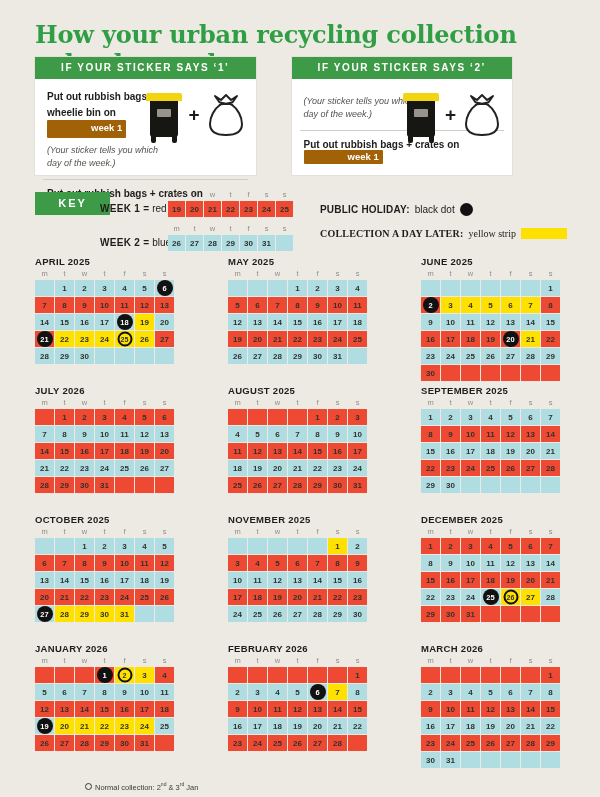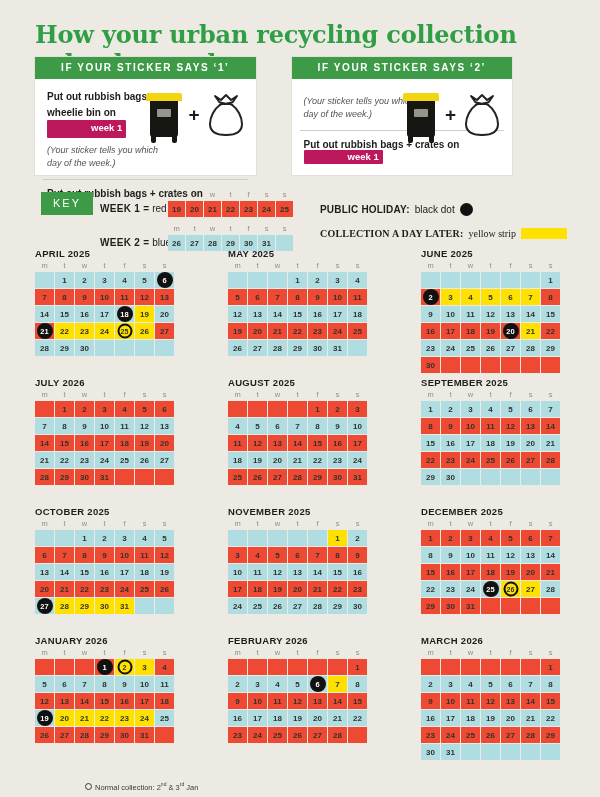--- a/index.html
+++ b/index.html
@@ -12,53 +12,53 @@
     font-family:"DejaVu Serif", serif; font-weight:bold; font-size:24px; color:#2f9e44; letter-spacing:-0.2px; }
 
   
   .boxes { position:absolute; left:35px; top:57px; width:477px; display:flex; gap:36px; }
   .sticker-box { width:247px; background:#fff; box-shadow:0 0 0 1px #e2e0d9; }
   .box-header { height:22px; background:#3d9b47; color:#fff; font-weight:bold; font-size:10px;
     letter-spacing:1.6px; text-align:center; line-height:22px; }
   .box-body { position:relative; padding:10px 12px 9px; height:96px; }
   .box-line1 { font-weight:bold; font-size:10px; color:#1d1d1b; width:132px; line-height:1.55; }
   .tag { display:inline-block; padding:1px 4px 2px; font-weight:bold; font-size:9.5px; border-radius:1px; }
-  .tag-red { background:#be185d; color:#fff;padding-left:44px; }
+  .tag-red { background:#a16207; color:#fff;padding-left:44px; }
   .tag-blue { background:#a9d9e2; color:#1d1d1b; }
   .box-note { margin-top:6px; width:112px; font-style:italic; font-size:9px; color:#55534e; line-height:1.45; }
   .box-divider { border:none; border-top:1px solid #cfcdc6; margin:9px -4px 8px; }
   .box-line2 { font-weight:bold; font-size:10px; color:#1d1d1b; }
   .bin-wrap { position:absolute; right:10px; top:14px; display:flex; align-items:center; gap:5px; }
   .bin { width:36px; position:relative; }
   .bin-lid { width:36px; height:8px; background:#f2d411; border-radius:2px 2px 0 0; }
   .bin-body { width:28px; height:36px; background:#161613; margin:0 auto; border-radius:0 0 3px 3px; position:relative; }
   .bin-label { position:absolute; left:7px; top:8px; width:14px; height:8px; background:#97948c; border-radius:1px; }
   .bin-wheel { position:absolute; bottom:-6px; width:5px; height:8px; background:#161613; border-radius:0 0 2px 2px; }
   .bin-wheel.l { left:1px; } .bin-wheel.r { right:1px; }
   .plus-sign { font-weight:bold; font-size:19px; color:#1d1d1b; margin:0 1px; }
 
   
-  .key-box { position:absolute; left:35px; top:192px; width:52px; height:23px; background:#3d9b47;
-    color:#fff; font-weight:normal; font-size:11px; letter-spacing:2px; text-align:center; line-height:23px;margin-left:6px; }
+  .key-box { position:absolute; left:35px; top:192px; width:75px; height:23px; background:#3d9b47;
+    color:#fff; font-weight:bold; font-size:11px; letter-spacing:2px; text-align:center; line-height:23px; }
   .key-caption { position:absolute; left:35px; top:221px; width:62px; font-size:7.5px; color:#3d9b47; line-height:1.4; }
   .week-label { position:absolute; font-size:10px; color:#1d1d1b; }
   .week-label b { letter-spacing:0.3px; }
   .wl1 { left:100px; top:203px; } .wl2 { left:100px; top:237px; }
   .sample { position:absolute; left:168px; }
   .s1 { top:190px; } .s2 { top:224px; }
   .sample .dow-row .dow { width:17px; margin-right:1px; }
   .sample .cell { width:17px; }
   .legend-line { position:absolute; font-size:10px; color:#1d1d1b; display:flex; align-items:center; gap:5px; }
   .lg1 { left:320px; top:203px; } .lg2 { left:320px; top:228px;font-family:Liberation Serif, serif; }
   .legend-line b { letter-spacing:0.2px; }
   .legend-dot { display:inline-block; width:13px; height:13px; border-radius:50%; background:#111; }
   .legend-strip { display:inline-block; width:46px; height:11px; background:#ffe100; }
 
   
-  .cal-grid { position:absolute; left:35px; top:248px; display:grid;
+  .cal-grid { position:absolute; left:35px; top:256px; display:grid;
     grid-template-columns:repeat(3,140px); column-gap:53px; grid-auto-rows:129px; align-items:start; }
   .month-title { font-size:9.5px; font-weight:bold; color:#1d1d1b; letter-spacing:0.3px; height:13px; }
   .dow-row { display:flex; height:11px; }
   .dow { width:19px; margin-right:1px; text-align:center; font-size:7.5px; color:#8f8d86; }
   .week-row { display:flex; margin-bottom:1px; }
   .cell { width:19px; height:16px; margin-right:1px; position:relative;
     display:flex; align-items:center; justify-content:center; font-size:8px; font-weight:bold; color:#33312c; }
   .c-r { background:#ee4a33; }
   .c-b { background:#afdde2; }
   .c-y { background:#ffe100; }

